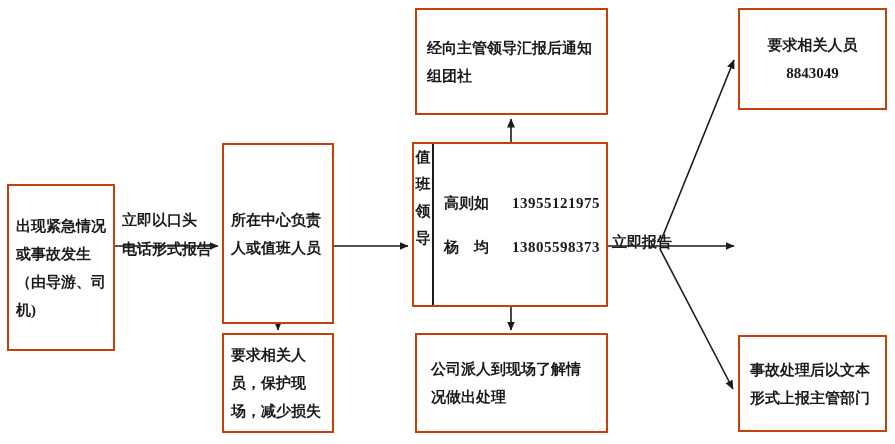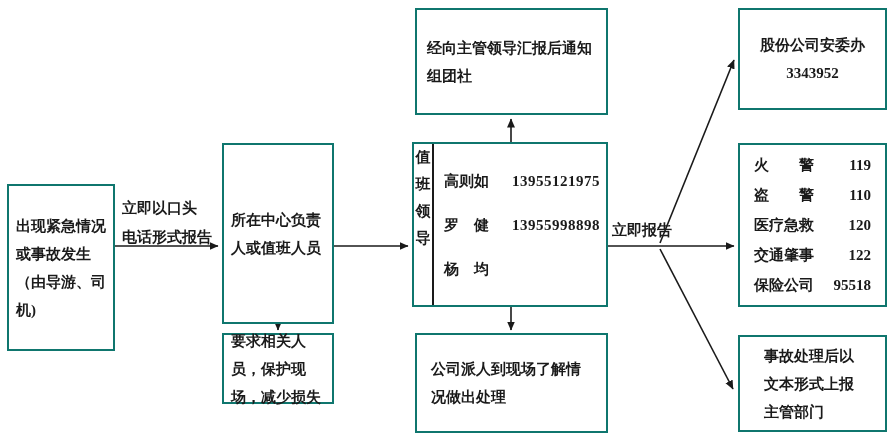--- a/index.html
+++ b/index.html
@@ -19,21 +19,21 @@
     line-height: 28px;
   }
   .connectors {
     position: absolute;
     left: 0; top: 0;
     width: 895px; height: 444px;
     pointer-events: none;
   }
   .box {
     position: absolute;
-    border: 2px solid #0f766e;
+    border: 2px solid #c2410c;
     background: #ffffff;
     display: flex;
     flex-direction: column;
     justify-content: center;
   }
   .box .txt { padding: 0 7px; text-align: left; }
   .center-lines { text-align: center; }
   
   .duty-wrap { flex-direction: row; justify-content: flex-start; padding: 0; }
   .duty-side {
@@ -60,21 +60,21 @@
   }
   .contact-name { display: inline-block; min-width: 48px; }
   .contact-phone { display: inline-block; margin-left: 20px; letter-spacing: 0.5px; }
   
   .emg-main { display: flex; flex-direction: column; justify-content: center; padding: 0 14px; }
   .emg-row {
     display: flex; justify-content: space-between; align-items: baseline;
     line-height: 30px; white-space: nowrap;
   }
   
-  .float-label { position: absolute; white-space: nowrap; line-height: 29px; }
+  .float-label { position: absolute; white-space: nowrap; line-height: 29px; margin-top: 12px; }
 </style>
 </head>
 <body>
 
 <div class="canvas">
 
   <svg class="connectors" viewBox="0 0 895 444" xmlns="http://www.w3.org/2000/svg">
     <defs>
       <marker id="arr" markerWidth="12" markerHeight="10" refX="8.5" refY="4" orient="auto" markerUnits="userSpaceOnUse">
         <path d="M0,0 L9,4 L0,8 z" fill="#1a1a1a"></path>
@@ -96,78 +96,53 @@
 
   <div class="float-label" style="left:122px; top:194px;">
     <div>立即以口头</div>
     <div>电话形式报告</div>
   </div>
 
   <div class="box" style="left:222px; top:143px; width:112px; height:181px;">
     <div class="txt">所在中心负责人或值班人员</div>
   </div>
 
-  <div class="box" style="left:222px; top:333px; width:112px; height:71px;">
+  <div class="box" style="left:222px; top:333px; width:112px; height:100px;">
     <div class="txt">要求相关人员，保护现场，减少损失</div>
   </div>
 
   <div class="box" style="left:415px; top:8px; width:193px; height:107px;">
     <div class="txt" style="padding:0 10px;">经向主管领导汇报后通知组团社</div>
   </div>
 
   <div class="box duty-wrap" style="left:412px; top:142px; width:196px; height:165px;">
     <div class="duty-side">
       <div class="duty-side-text">值班领导</div>
     </div>
     <div class="duty-main">
       <div class="contact-row">
         <span class="contact-name">高则如</span>
         <span class="contact-phone">13955121975</span>
       </div>
       <div class="contact-row">
-        <span class="contact-name">罗　健</span>
-        <span class="contact-phone">13955998898</span>
-      </div>
-      <div class="contact-row">
         <span class="contact-name">杨　均</span>
+        <span class="contact-phone">13805598373</span>
       </div>
     </div>
   </div>
 
   <div class="box" style="left:415px; top:333px; width:193px; height:100px;">
     <div class="txt" style="padding:0 14px;">公司派人到现场了解情况做出处理</div>
   </div>
 
   <div class="float-label" style="left:612px; top:216px;font-family:Liberation Serif, serif;">立即报告</div>
 
   <div class="box center-lines" style="left:738px; top:8px; width:149px; height:102px;">
-    <div>股份公司安委办</div>
-    <div>3343952</div>
+    <div>要求相关人员</div>
+    <div>8843049</div>
   </div>
 
-  <div class="box emg-main" style="left:738px; top:143px; width:149px; height:164px;">
-    <div class="emg-row">
-      <span>火　　警</span>
-      <span>119</span>
-    </div>
-    <div class="emg-row">
-      <span>盗　　警</span>
-      <span>110</span>
-    </div>
-    <div class="emg-row">
-      <span>医疗急救</span>
-      <span>120</span>
-    </div>
-    <div class="emg-row">
-      <span>交通肇事</span>
-      <span>122</span>
-    </div>
-    <div class="emg-row">
-      <span>保险公司</span>
-      <span>95518</span>
-    </div>
-  </div>
 
   <div class="box" style="left:738px; top:335px; width:149px; height:97px;">
-    <div class="txt" style="padding:0 24px;">事故处理后以文本形式上报主管部门</div>
+    <div class="txt" style="padding:0 10px;">事故处理后以文本形式上报主管部门</div>
   </div>
 
 </div>
 
 </body></html>

